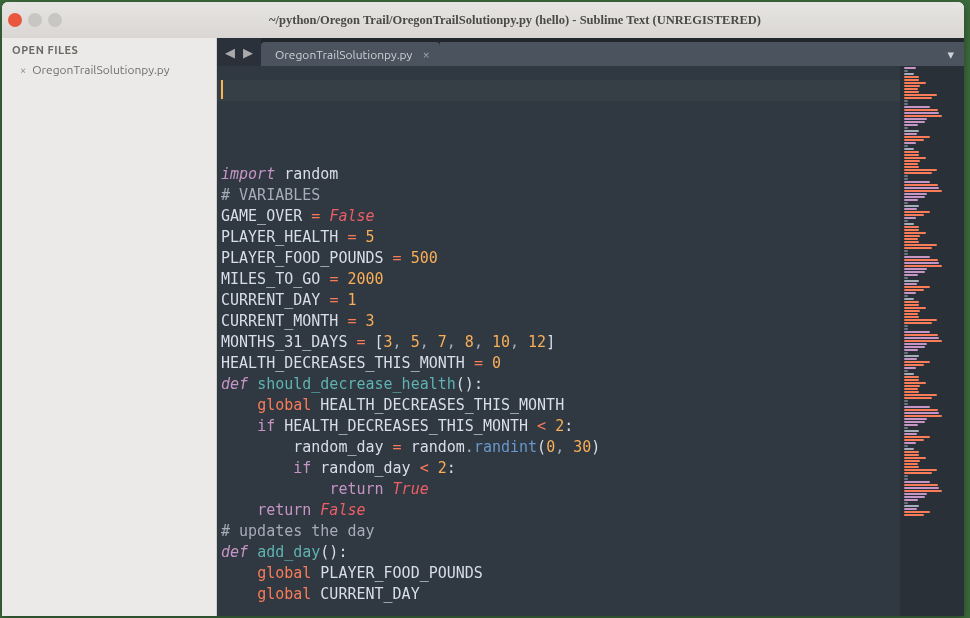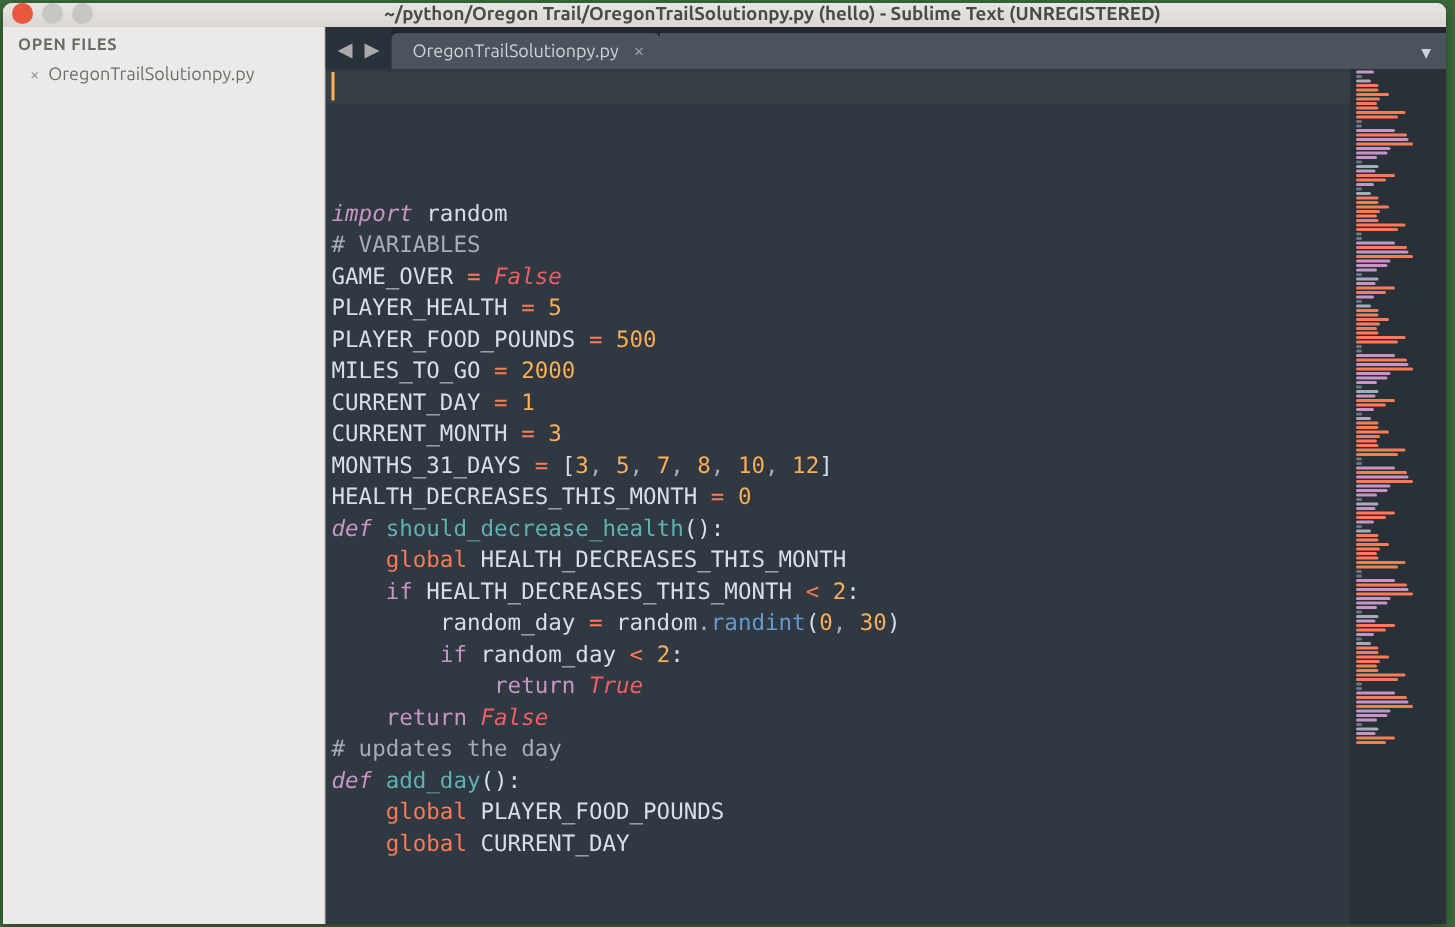--- a/index.html
+++ b/index.html
@@ -16,28 +16,29 @@
     height: 614px;
     margin: 2px;
     background: #f0eeec;
     border-radius: 6px 6px 0 0;
     overflow: hidden;
     display: flex;
     flex-direction: column;
     box-shadow: 0 2px 8px rgba(0,0,0,0.4);
   }
   .titlebar {
-    height: 16px;
+    height: 36px;
     background: linear-gradient(#e7e5e3,#d9d6d3);
     display: flex;
-    align-items: flex-start;
+    align-items: center;
     padding: 0 6px;
     font-weight: bold;
     color: #4a4a48;
     font-size: 12.5px;
+    font-family: Liberation Serif, serif;
   }
   .win-btns { display:flex; gap:6px; margin-right:10px;}
   .win-btn { width:14px; height:14px; border-radius:50%; display:inline-block;}
   .btn-close { background:#e9573f;}
   .btn-min { background:#c8c6c3;}
   .btn-max { background:#c8c6c3;}
   .title-text { flex:1; text-align:center;}
   .menubar {
     height: 22px;
     background:#f0eeec;
@@ -126,20 +127,21 @@
     padding: 2px 14px 2px 10px;
     user-select:none;
   }
   .code {
     background:#303841;
     color:#d8dee9;
     padding:2px 0 2px 4px;
     white-space:pre;
     flex:1;
     position:relative;
+    margin-top:12px;
   }
   .minimap {
     width:64px;
     background:#2a3038;
     position:relative;
     overflow:hidden;
   }
   .minimap-line { height:2px; margin:1px 4px; border-radius:1px;}
   .cursor-line-highlight {
     position:absolute; left:0; right:0; top:2px; height:21px; background:rgba(255,255,255,0.03);

